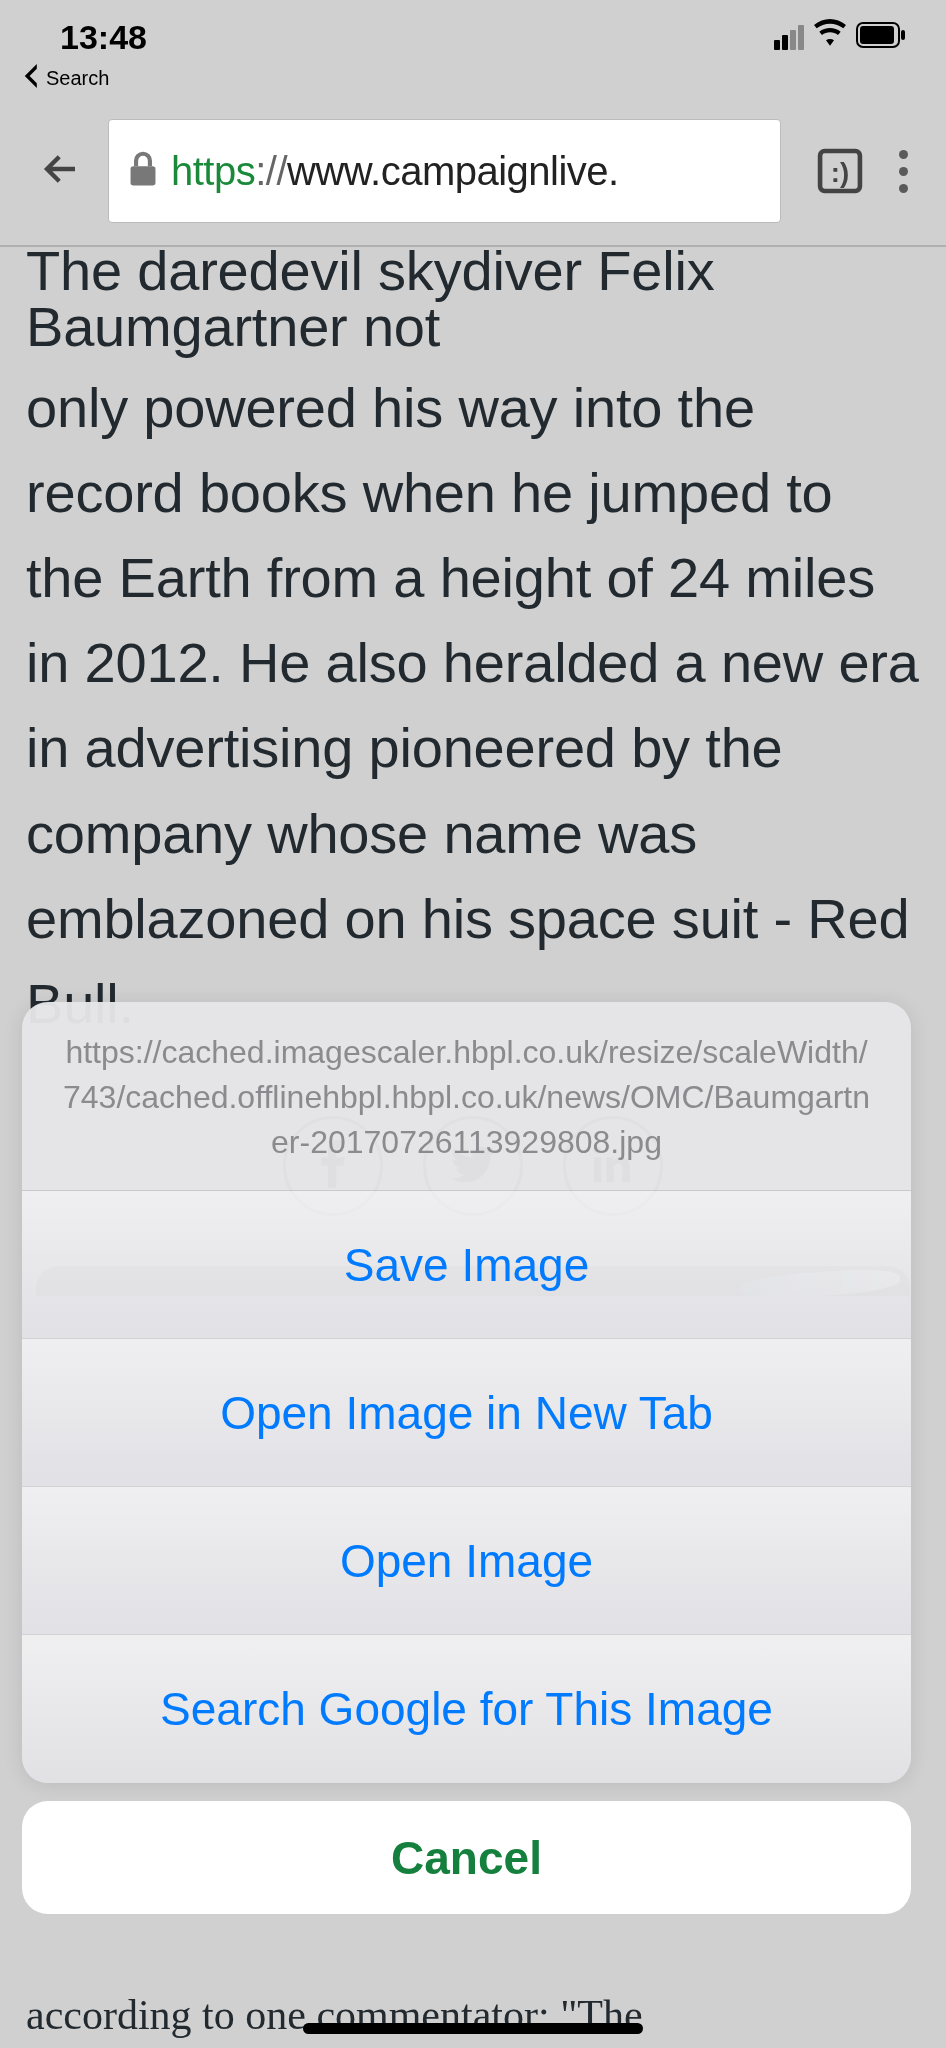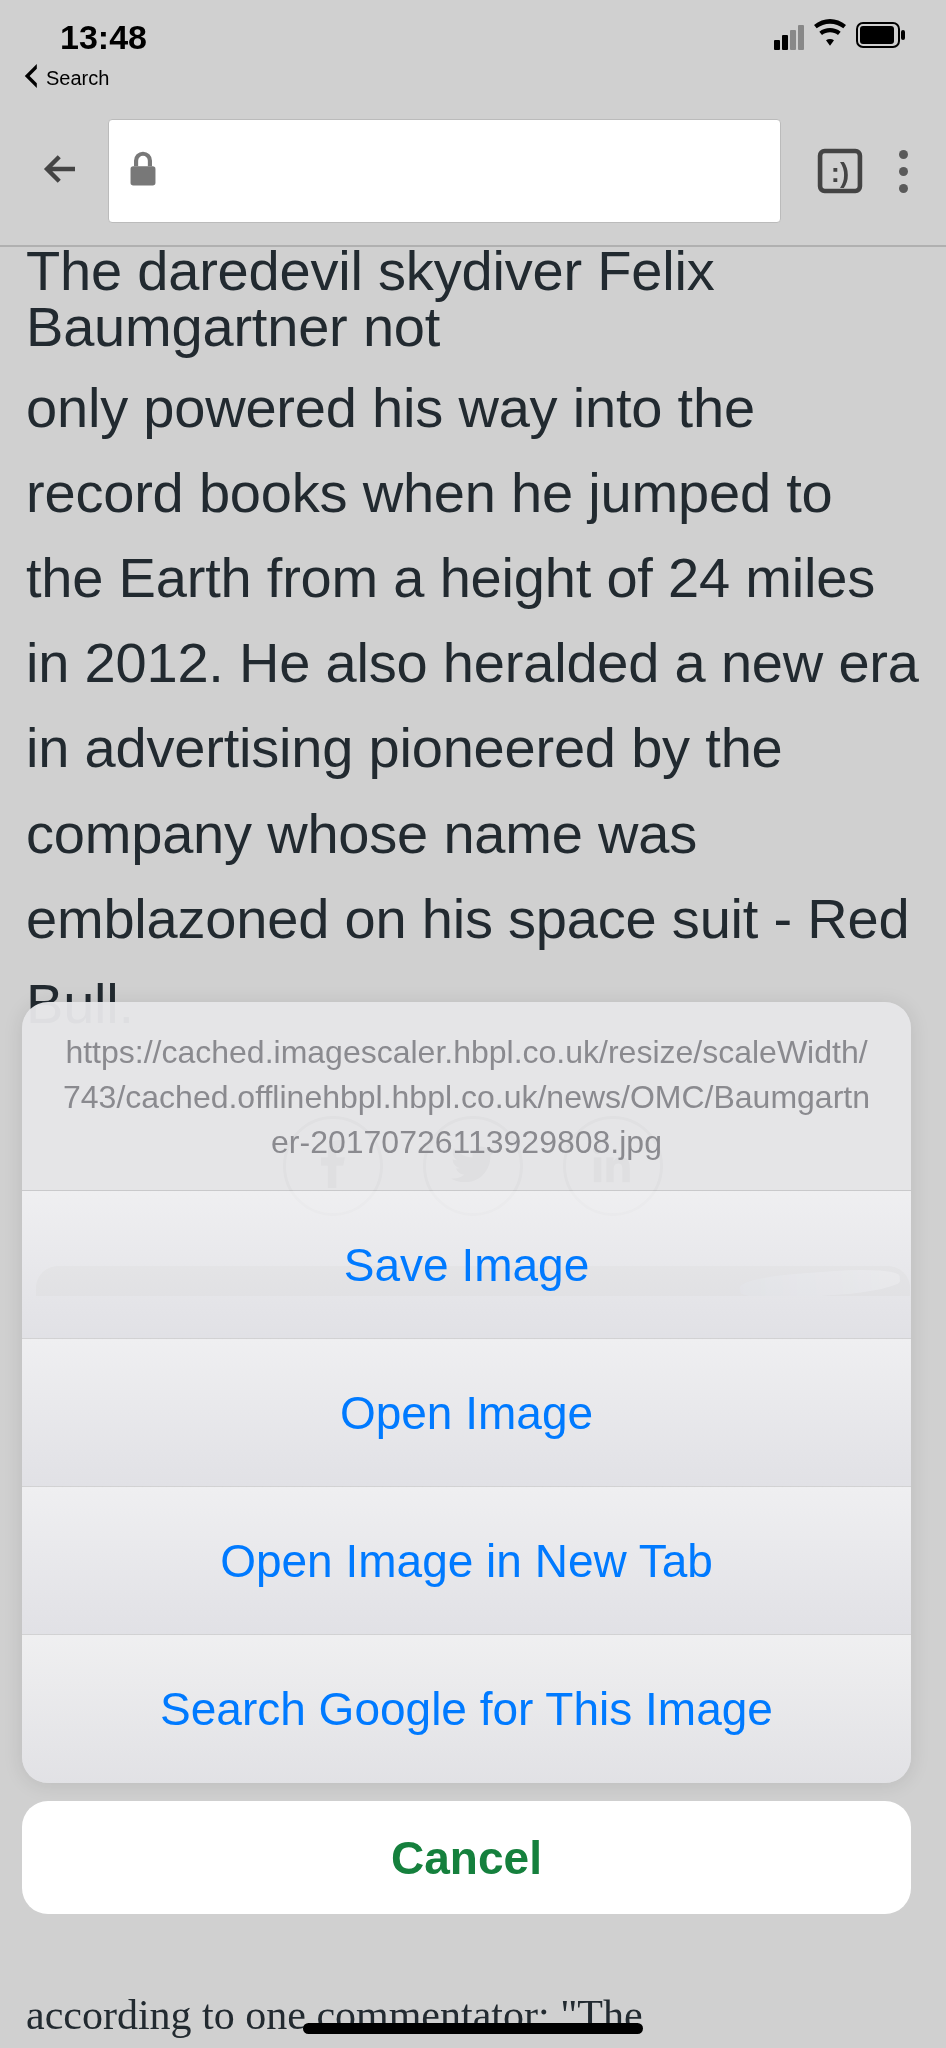--- a/index.html
+++ b/index.html
@@ -266,20 +266,23 @@
         <path fill="none" stroke="#444" stroke-width="2.5" d="M20 12 H4 M11 5 L4 12 L11 19"></path>
       </svg>
   </div>
   <div class="address-bar">
     <span class="lock-icon">
       <svg viewBox="0 0 20 26">
           <rect x="1" y="11" width="18" height="14" rx="2"></rect>
           <path fill="none" stroke="#787878" stroke-width="3" d="M5 11 V7 a5 5 0 0 1 10 0 V11"></path>
         </svg>
     </span>
+    <span class="url-text">
+      <span class="url-protocol">https</span><span class="url-sep">://</span><span class="url-host">www.campaignlive.</span>
+    </span>
   </div>
   <div class="tabs-button">
     <svg viewBox="0 0 30 30">
         <rect x="2" y="2" width="26" height="26" rx="3" fill="none" stroke="#444" stroke-width="3"></rect>
         <text x="15" y="22" font-size="18" font-weight="600" text-anchor="middle" fill="#444">:)</text>
       </svg>
   </div>
   <div class="menu-button">
     <div class="menu-dot"></div>
     <div class="menu-dot"></div>
@@ -319,20 +322,20 @@
 </div>
 
 <div class="hidden-para-bottom">
   <div>according to one commentator: "The</div>
 </div>
 
 <div class="action-sheet-wrapper">
   <div class="action-sheet">
     <div class="sheet-header">https://cached.imagescaler.hbpl.co.uk/resize/scaleWidth/743/cached.offlinehbpl.hbpl.co.uk/news/OMC/Baumgartner-20170726113929808.jpg</div>
     <div class="sheet-button">Save Image</div>
+    <div class="sheet-button">Open Image in New Tab</div>
     <div class="sheet-button">Open Image</div>
-    <div class="sheet-button">Open Image in New Tab</div>
     <div class="sheet-button">Search Google for This Image</div>
   </div>
   <div class="cancel-sheet">Cancel</div>
 </div>
 
 <div class="home-indicator"></div>
 
 </body></html>

